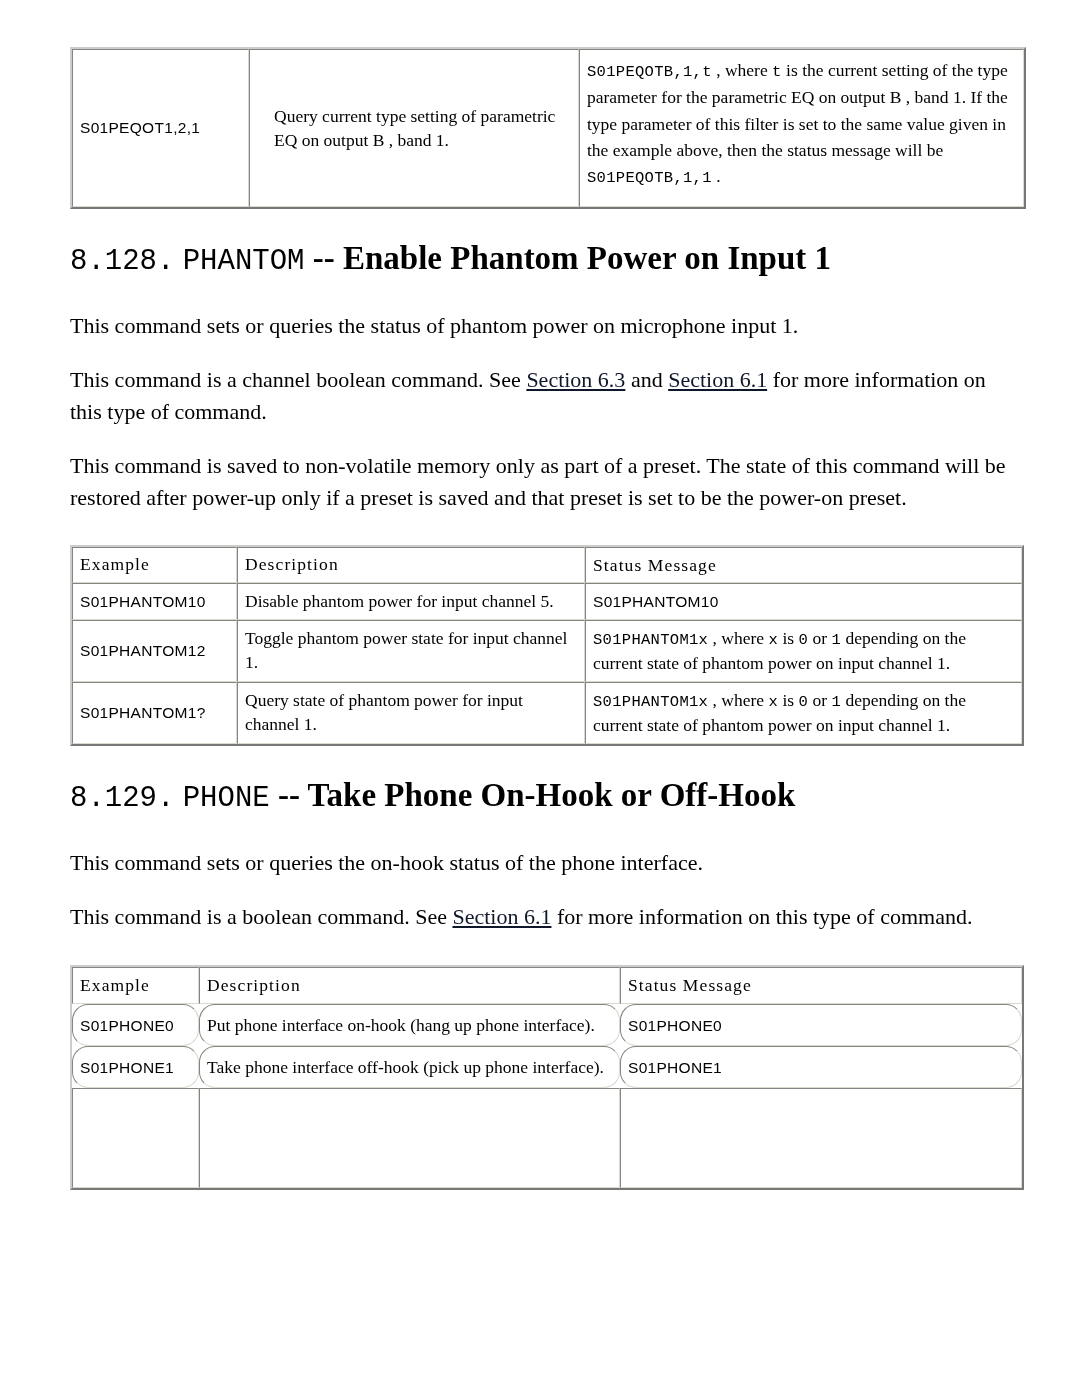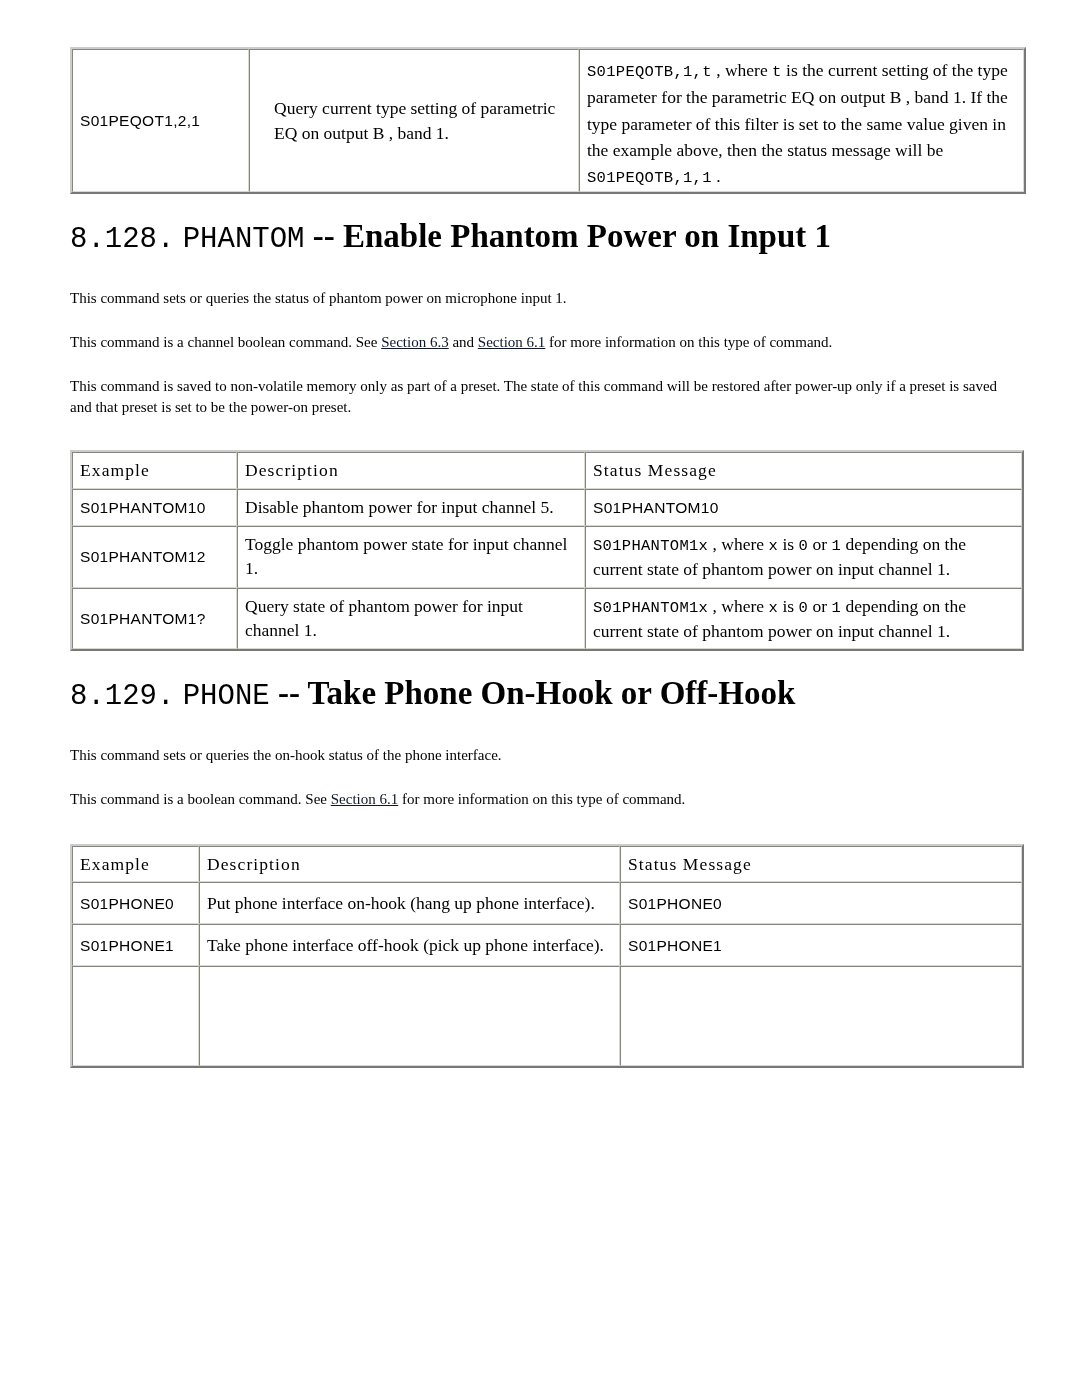--- a/index.html
+++ b/index.html
@@ -56,49 +56,49 @@
     font-size: 15.5px;
     letter-spacing: 0.3px;
   }
 
   
   .t-peq { margin-top: 47px; }
   .t-peq col.c1 { width: 177px; }
   .t-peq col.c2 { width: 330px; }
   .t-peq col.c3 { width: 445px; }
   .t-peq td { padding-top: 4px; padding-bottom: 4px; }
-  .t-peq td.c3 { line-height: 1.50; padding-top: 7px; padding-bottom: 1px;}
+  .t-peq td.c3 { line-height: 1.50; padding-top: 7px; padding-bottom: 16px;}
   .t-peq td.c2 { line-height: 1.38; padding-left: 24px; }
 
   
   h2.sec {
     font-family: "Liberation Serif", "DejaVu Serif", serif;
     font-weight: bold;
     font-size: 33px;
-    margin: 23px 0 0 70px;
+    margin: 30px 0 0 70px;
     line-height: 1.2;
     letter-spacing: 0px;
   }
   h2.sec .num {
     font-family: "Liberation Mono", "DejaVu Sans Mono", monospace;
     font-weight: normal;
     font-size: 29px;
     letter-spacing: 0px;
   }
   h2.sec .cmd {
     font-family: "Liberation Mono", "DejaVu Sans Mono", monospace;
     font-weight: normal;
     font-size: 29px;
     letter-spacing: 0px;
   }
 
   p.body {
     margin: 22px 0 0 70px;
     width: 952px;
-    font-size: 15px;
+    font-size: 22px;
     line-height: 1.45;
   }
   p.body.first { margin-top: 30px; }
 
   a.seclink {
     color: #0f172a;
     text-decoration: underline;
   }
 
   
@@ -108,21 +108,21 @@
   .t-phantom col.c3 { width: 437px; }
   .t-phantom td { line-height: 1.35; }
   .t-phantom td.c3 { line-height: 1.42; }
 
   
   .t-phone { margin-top: 33px; }
   .t-phone col.c1 { width: 127px; }
   .t-phone col.c2 { width: 421px; }
   .t-phone col.c3 { width: 402px; }
   .t-phone td { line-height: 1.38; }
-  .t-phone td.tallpad { padding-top: 8px; padding-bottom: 8px; }
+  .t-phone td.tallpad { padding-top: 8px; padding-bottom: 8px; border-radius: 16px; }
   .t-phone .filler td { height: 88px; }
 </style>
 </head>
 <body>
 
 <div class="page">
 
   <table class="cmdtable t-peq">
     <colgroup>
         <col class="c1">

